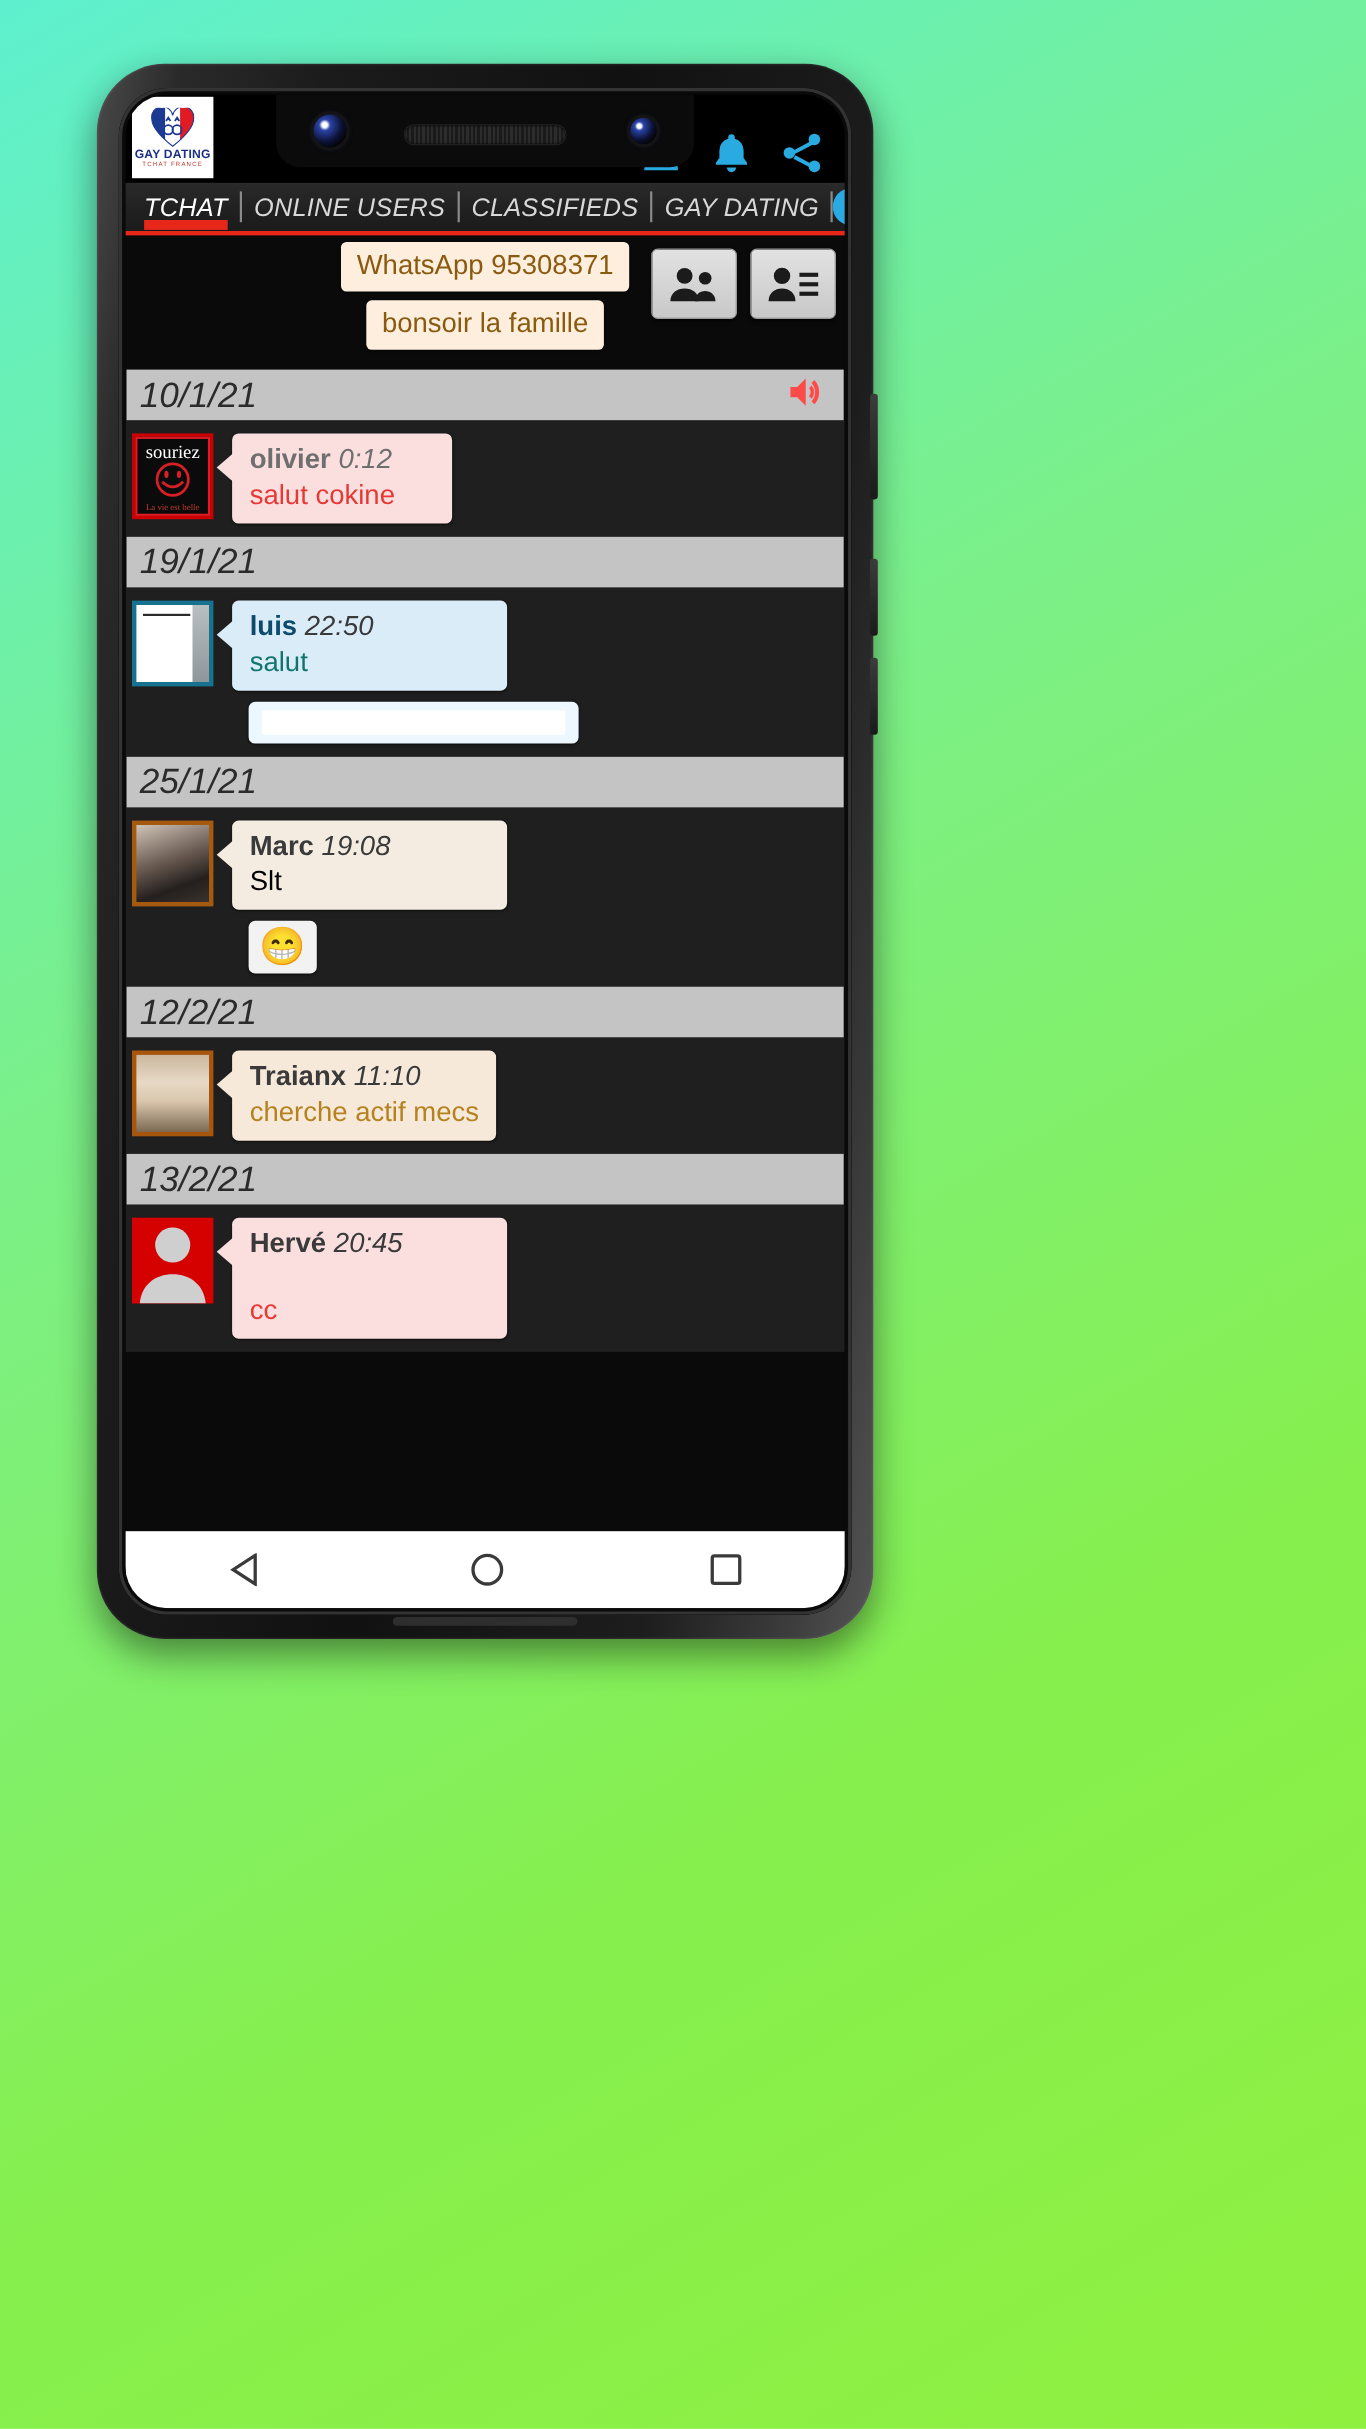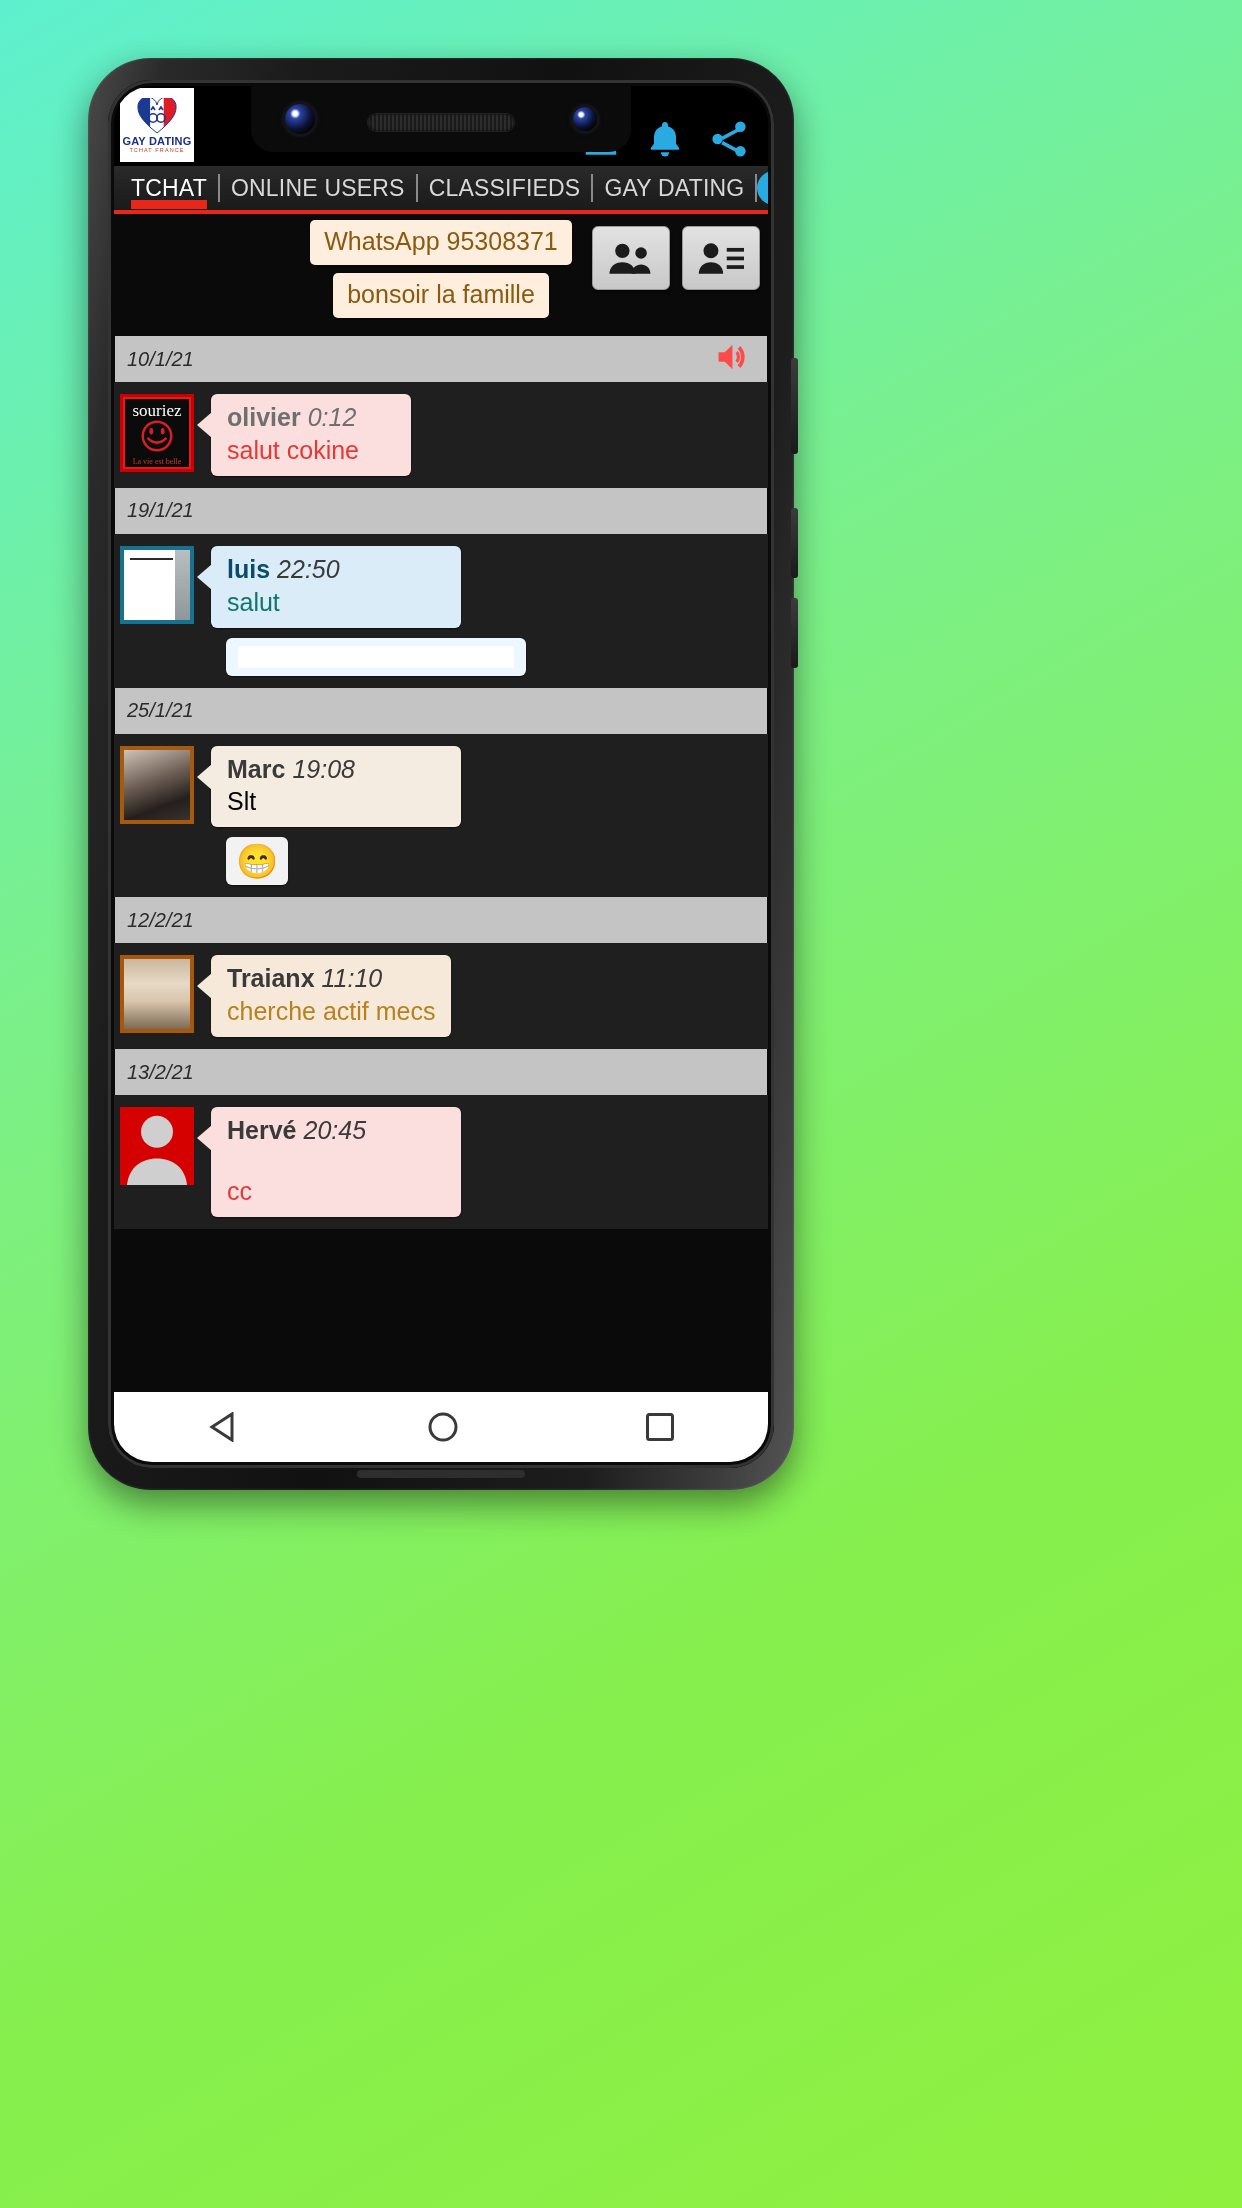--- a/index.html
+++ b/index.html
@@ -103,21 +103,21 @@
   #tab-bar {
     position: relative; z-index: 20;
     height: 48px;
     background: linear-gradient(180deg,#2a2a2a 0%,#202020 60%,#1b1b1b 100%);
     border-bottom: 4px solid #e8271b;
     display: flex; align-items: center; overflow: hidden;
     padding-left: 6px;
   }
   .tab {
     font-size: 23px; color: #d8d8d8; white-space: nowrap;
-    padding: 0 11px; position: relative; letter-spacing: .2px;
+    padding: 0 11px; position: relative; letter-spacing: .2px; font-style: italic;
   }
   .tab.active { color: #fff; }
   .tab.active::after {
     content: ""; position: absolute; left: 11px; right: 11px; bottom: -7px;
     height: 9px; background: #e8271b;
   }
   .tab-sep { width: 2px; height: 28px; background: #8a8a8a; flex: 0 0 auto; }
   #tab-more {
     margin-left: auto; flex: 0 0 auto;
     width: 34px; height: 34px; border-radius: 50%;
@@ -153,21 +153,21 @@
   }
   .action-btn svg { width: 46px; height: 38px; fill: #1b1b1b; }
 
   
   .date-sep {
     background: #c4c4c4; height: 46px;
     display: flex; align-items: center; position: relative;
     padding-left: 12px; margin: 0 1px;
   }
   .date-sep-label {
-    font-size: 20px; font-style: italic; color: #2b2b2b;
+    font-size: 32px; font-style: italic; color: #2b2b2b;
   }
   #speaker-icon-wrap {
     position: absolute; right: 14px; top: 50%; transform: translateY(-50%);
   }
   #speaker-icon-wrap svg { width: 38px; height: 34px; fill: #ff4a4a; }
 
   
   .msg-group { background: #1f1f1f; padding: 12px 0 12px 0; }
   .msg-row { display: flex; align-items: flex-start; padding-left: 6px; }
   .avatar {

